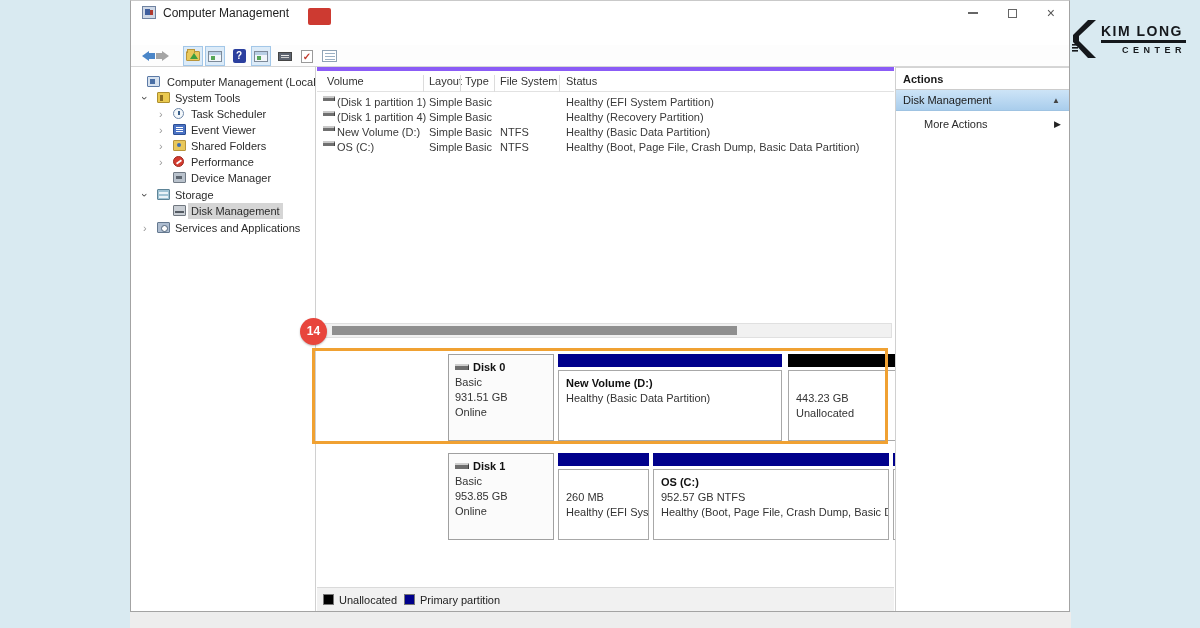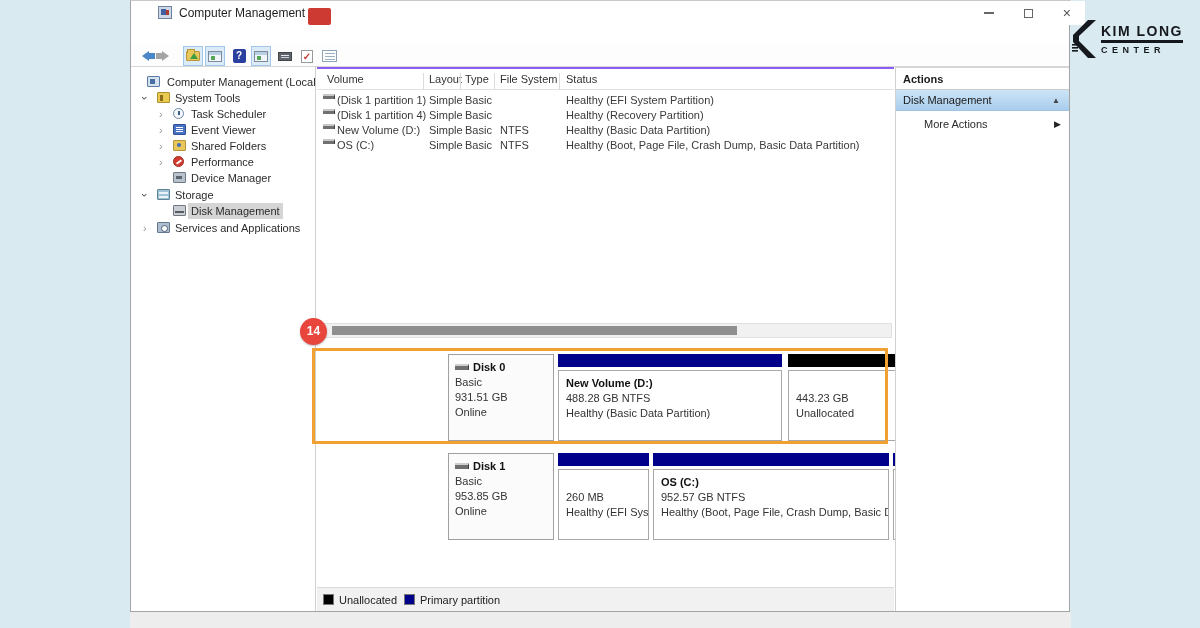--- a/index.html
+++ b/index.html
@@ -3,21 +3,21 @@
 <meta charset="utf-8">
 <style>
   * { margin:0; padding:0; box-sizing:border-box; }
   body { font-family:"Liberation Sans", sans-serif; }
   .canvas { position:relative; width:1200px; height:628px; background:#d9eaf1; overflow:hidden; font-size:11px; color:#222; }
 
   
   .win { position:absolute; left:130px; top:0; width:940px; height:612px; background:#fff; border:1px solid #a3a3a3; border-top:1px solid #c9c9c9; }
   .understrip { position:absolute; left:130px; top:612px; width:941px; height:16px; background:#ededed; }
 
-  .titlebar { position:absolute; left:0; top:0; width:100%; height:24px; background:#fff;margin-left:16px; }
+  .titlebar { position:absolute; left:0; top:0; width:100%; height:24px; background:#fff; }
   .title-icon { position:absolute; left:11px; top:5px; width:14px; height:13px; background:#cfd8e6; border:1px solid #6f82a0; }
   .title-icon i { position:absolute; left:2px; top:2px; width:5px; height:6px; background:#3f5f9e; }
   .title-icon b { position:absolute; right:2px; top:3px; width:3px; height:5px; background:#b03a2e; }
   .title-text { position:absolute; left:32px; top:5px; font-size:12px; color:#1f1f1f; }
   .winbtns { position:absolute; right:14px; top:0; height:24px; display:flex; gap:30px; align-items:center; color:#555; }
   .btn-min { width:10px; height:1px; border-bottom:2px solid #666; }
   .btn-max { width:9px; height:9px; border:1.5px solid #666; }
   .btn-close { font-size:14px; color:#555; line-height:24px; }
 
   .menubar { position:absolute; left:0; top:24px; width:100%; height:20px; background:#fff; }
@@ -68,21 +68,21 @@
   .i-device { background:#b9c2cc; border:1px solid #707a85; }
   .i-device::after { content:""; position:absolute; left:2px; top:3px; width:6px; height:3px; background:#5d6670; }
   .i-storage { background:#9fc3d4; border:1px solid #5d8497; }
   .i-storage::after { content:""; position:absolute; left:1px; top:2px; width:9px; height:2px; background:#e8f2f7; box-shadow:0 4px 0 #e8f2f7; }
   .i-diskmgmt { background:#c9ced4; border:1px solid #6f767e; }
   .i-diskmgmt::after { content:""; position:absolute; left:1px; top:5px; width:9px; height:2px; background:#555c64; }
   .i-services { background:#aebdd0; border:1px solid #64788f; }
   .i-services::after { content:""; position:absolute; left:3px; top:2px; width:5px; height:5px; border-radius:50%; background:#ffffff; border:1px solid #4f637a; }
 
   
-  .list-pane { position:absolute; left:186px; top:66px; width:577px; height:272px; background:#fff; border-top:2px solid #8b5cf6; overflow:hidden; }
+  .list-pane { position:absolute; left:186px; top:66px; width:577px; height:272px; background:#fff; border-top:4px solid #8b5cf6; overflow:hidden; }
   .lv-head { position:absolute; left:0; top:0; width:100%; height:21px; border-bottom:1px solid #e2e2e2; }
   .lv-head span { position:absolute; top:4px; color:#333; }
   .lv-sep { position:absolute; top:2px; width:1px; height:17px; background:#dcdcdc; }
   .lv-row { position:absolute; width:100%; height:15px; }
   .lv-row span { position:absolute; top:1px; white-space:nowrap; color:#3a3a3a; }
   .vol-ic { position:absolute; left:6px; top:5px; width:12px; height:5px; background:#707070; border-top:2px solid #c9c9c9; border-right:1px solid #3f3f3f; }
   .c-vol { left:20px; } .c-layout { left:112px; } .c-type { left:148px; } .c-fs { left:183px; } .c-status { left:249px; }
   .h-vol { left:10px; } 
 
   .hscroll { position:absolute; left:188px; top:322px; width:573px; height:15px; background:#f1f1f1; border:1px solid #e0e0e0; }
@@ -114,21 +114,21 @@
 
   
   .hl-box { position:absolute; left:312px; top:348px; width:576px; height:96px; border:3px solid #f0a132; z-index:30; }
   .badge { position:absolute; left:300px; top:318px; width:27px; height:27px; border-radius:50%; background:#e8453c; color:#ffffff; font-weight:bold; font-size:12px; text-align:center; line-height:27px; z-index:40; box-shadow:0 1px 2px rgba(0,0,0,.25); }
   .redmark { position:absolute; left:308px; top:8px; width:23px; height:17px; background:#cd3a31; border-radius:2px; z-index:40; }
 
   
   .brand { position:absolute; left:1072px; top:20px; display:flex; align-items:center; gap:3px; color:#15181c; }
   .brand svg { display:block; }
   .brand .bl1 { font-size:14px; font-weight:bold; letter-spacing:1.5px; border-bottom:3px solid #15181c; padding-bottom:1px; }
-  .brand .bl2 { font-size:9px; font-weight:bold; letter-spacing:4.5px; margin-top:2px; }
+  .brand .bl2 { font-size:9px; font-weight:bold; letter-spacing:4.5px; margin-top:2px;margin-left:21px; }
 </style>
 </head>
 <body>
 
 <div class="canvas">
 
   <div class="win">
 
     <div class="titlebar">
       <span class="title-icon">
@@ -279,21 +279,20 @@
       <div class="diskbox" style="left:131px;top:15px;width:106px;height:87px">
         <div class="dname"><span class="disk-ic"></span><span>Disk 0</span></div>
         <div class="dline">Basic</div>
         <div class="dline">931.51 GB</div>
         <div class="dline">Online</div>
       </div>
       <div class="part" style="left:241px;top:15px;width:224px;height:87px">
         <div class="pstrip" style="background: rgb(0, 0, 139);"></div>
         <div class="pbody">
           <div class="ptitle">New Volume  (D:)</div>
-          <div>488.28 GB NTFS</div>
           <div>Healthy (Basic Data Partition)</div>
         </div>
       </div>
       <div class="part" style="left:471px;top:15px;width:222px;height:87px">
         <div class="pstrip" style="background: rgb(0, 0, 0);"></div>
         <div class="pbody">
           <div class="ptitle"></div>
           <div>443.23 GB</div>
           <div>Unallocated</div>
         </div>

